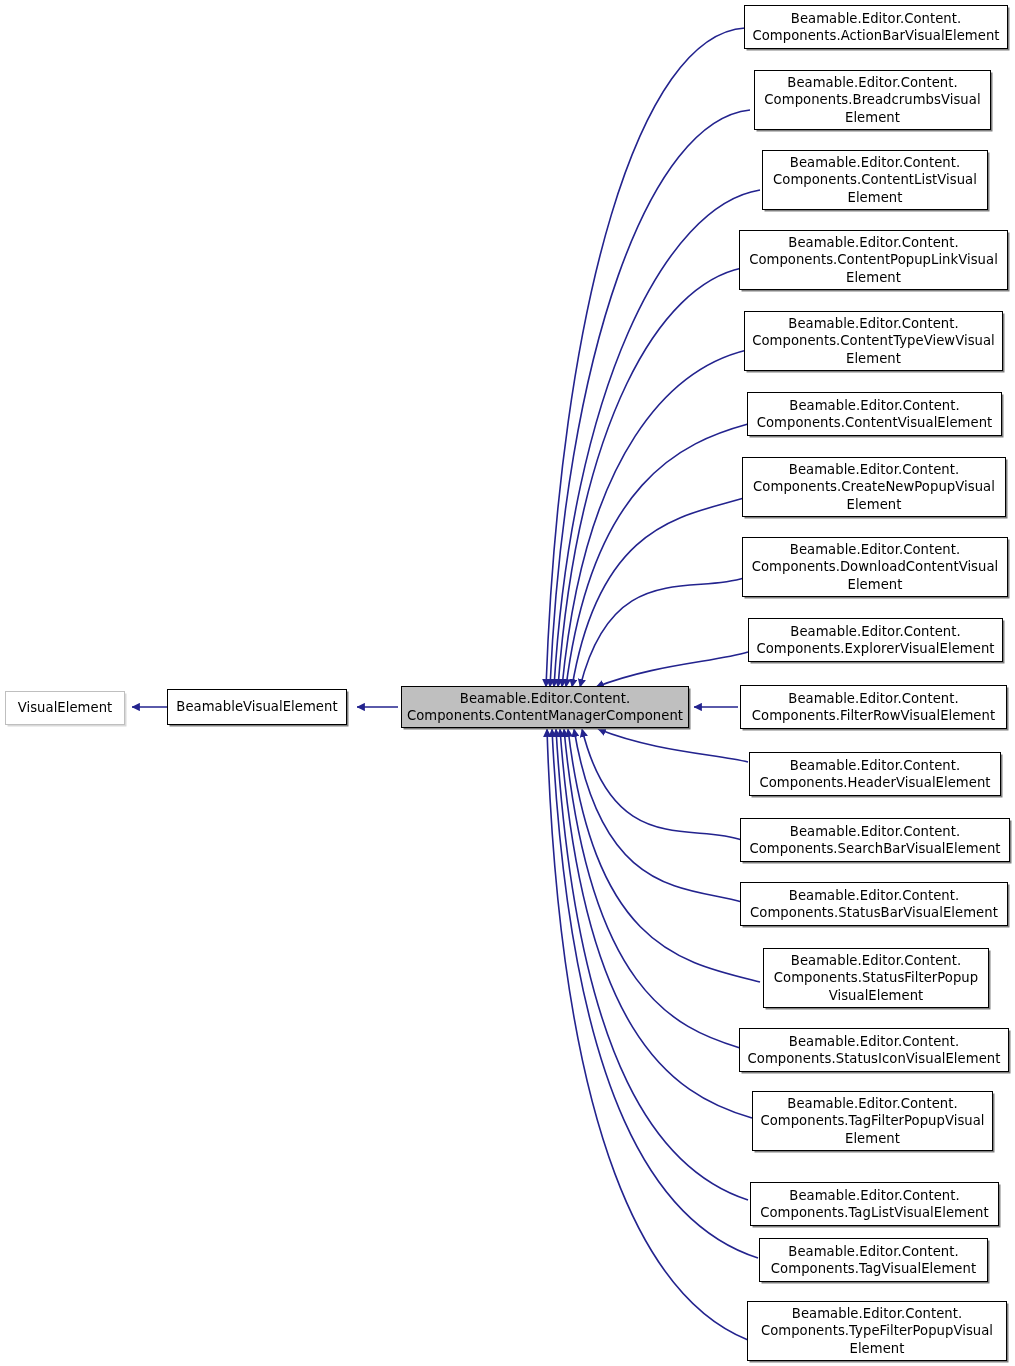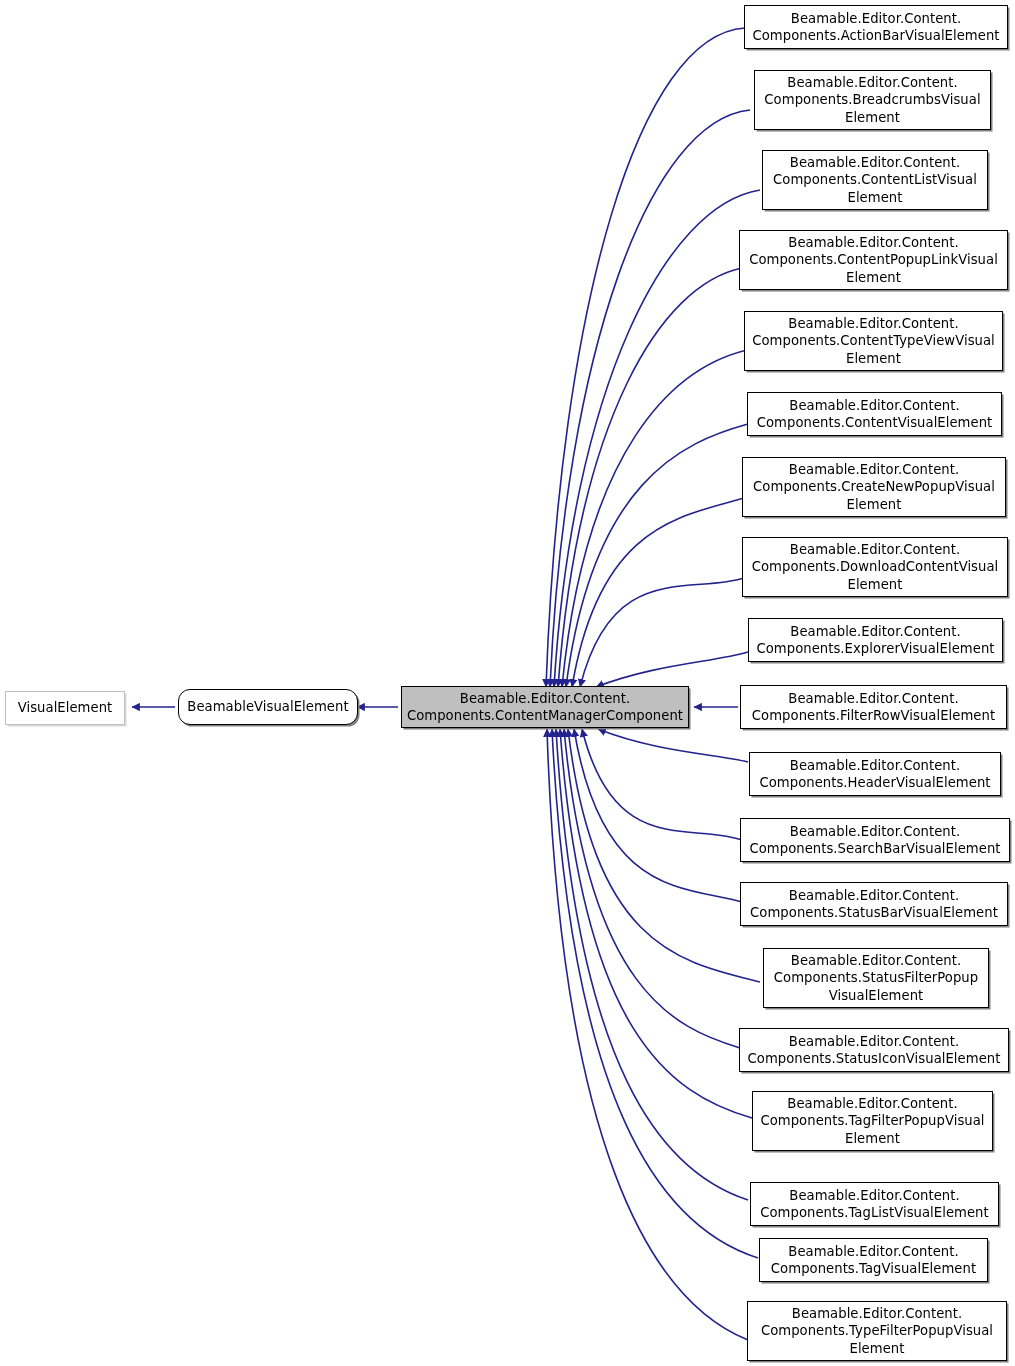--- a/index.html
+++ b/index.html
@@ -103,21 +103,21 @@
       <path d="M 748 1200 C 662 1172, 576 1070, 556 729"></path>
       <path d="M 758 1258 C 658 1226, 570 1100, 552 729"></path>
       <path d="M 748 1340 C 648 1300, 560 1140, 547 729"></path>
     </g>
   </svg>
 
   <div class="node external" style="left:5px; top:691px; width:120px; height:32px;">
     <span class="label">VisualElement</span>
   </div>
 
-  <div class="node shadow" style="left:178px; top:689px; width:180px; height:36px;border-radius:12px;">
+  <div class="node shadow" style="left:167px; top:689px; width:180px; height:36px;">
     <span class="label">BeamableVisualElement</span>
   </div>
 
   <div class="node current" style="left:401px; top:686px; width:288px; height:42px;">
     <span class="label">Beamable.Editor.Content.
 Components.ContentManagerComponent</span>
   </div>
 
   <div class="node shadow" style="left:744px; top:5px; width:264px; height:44px;">
     <span class="label">Beamable.Editor.Content.

